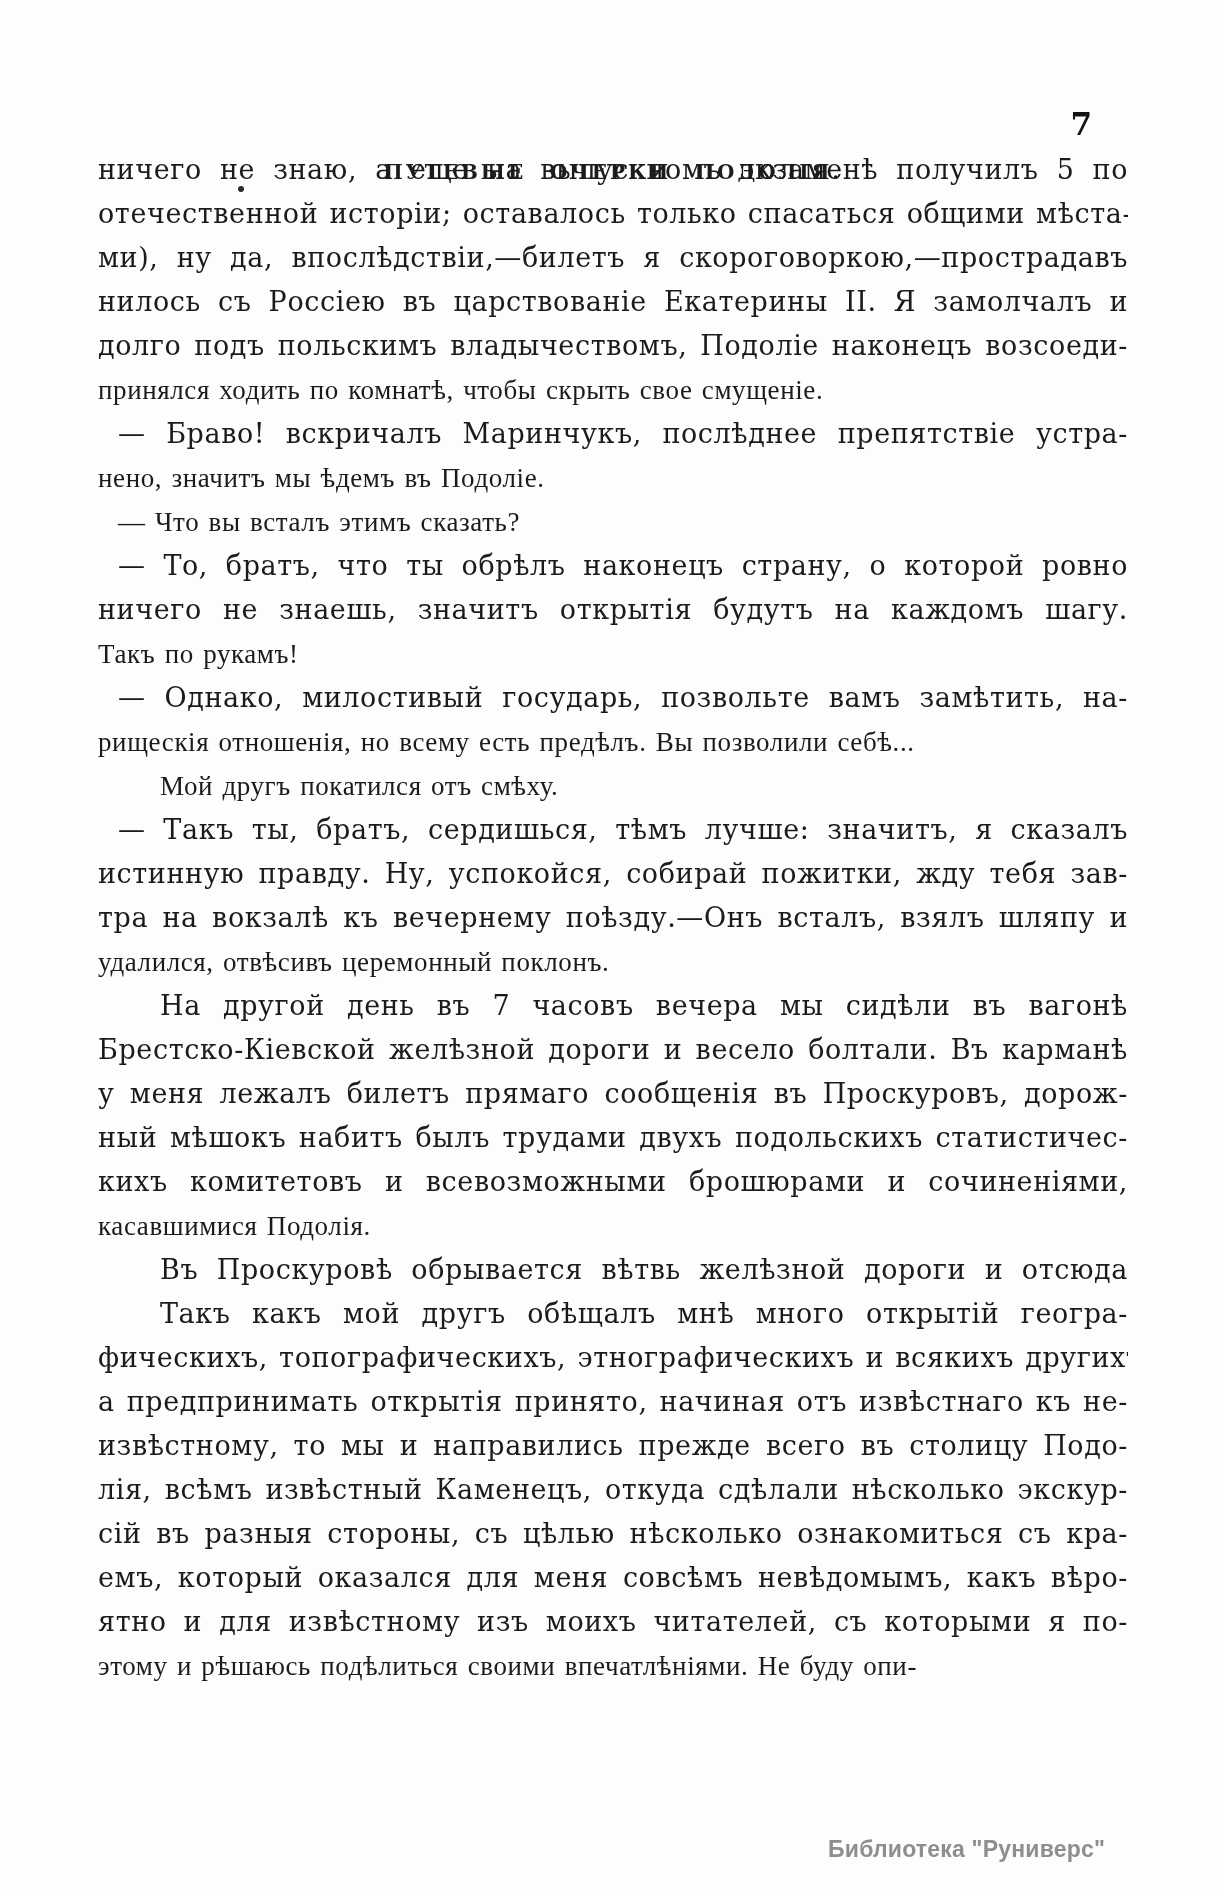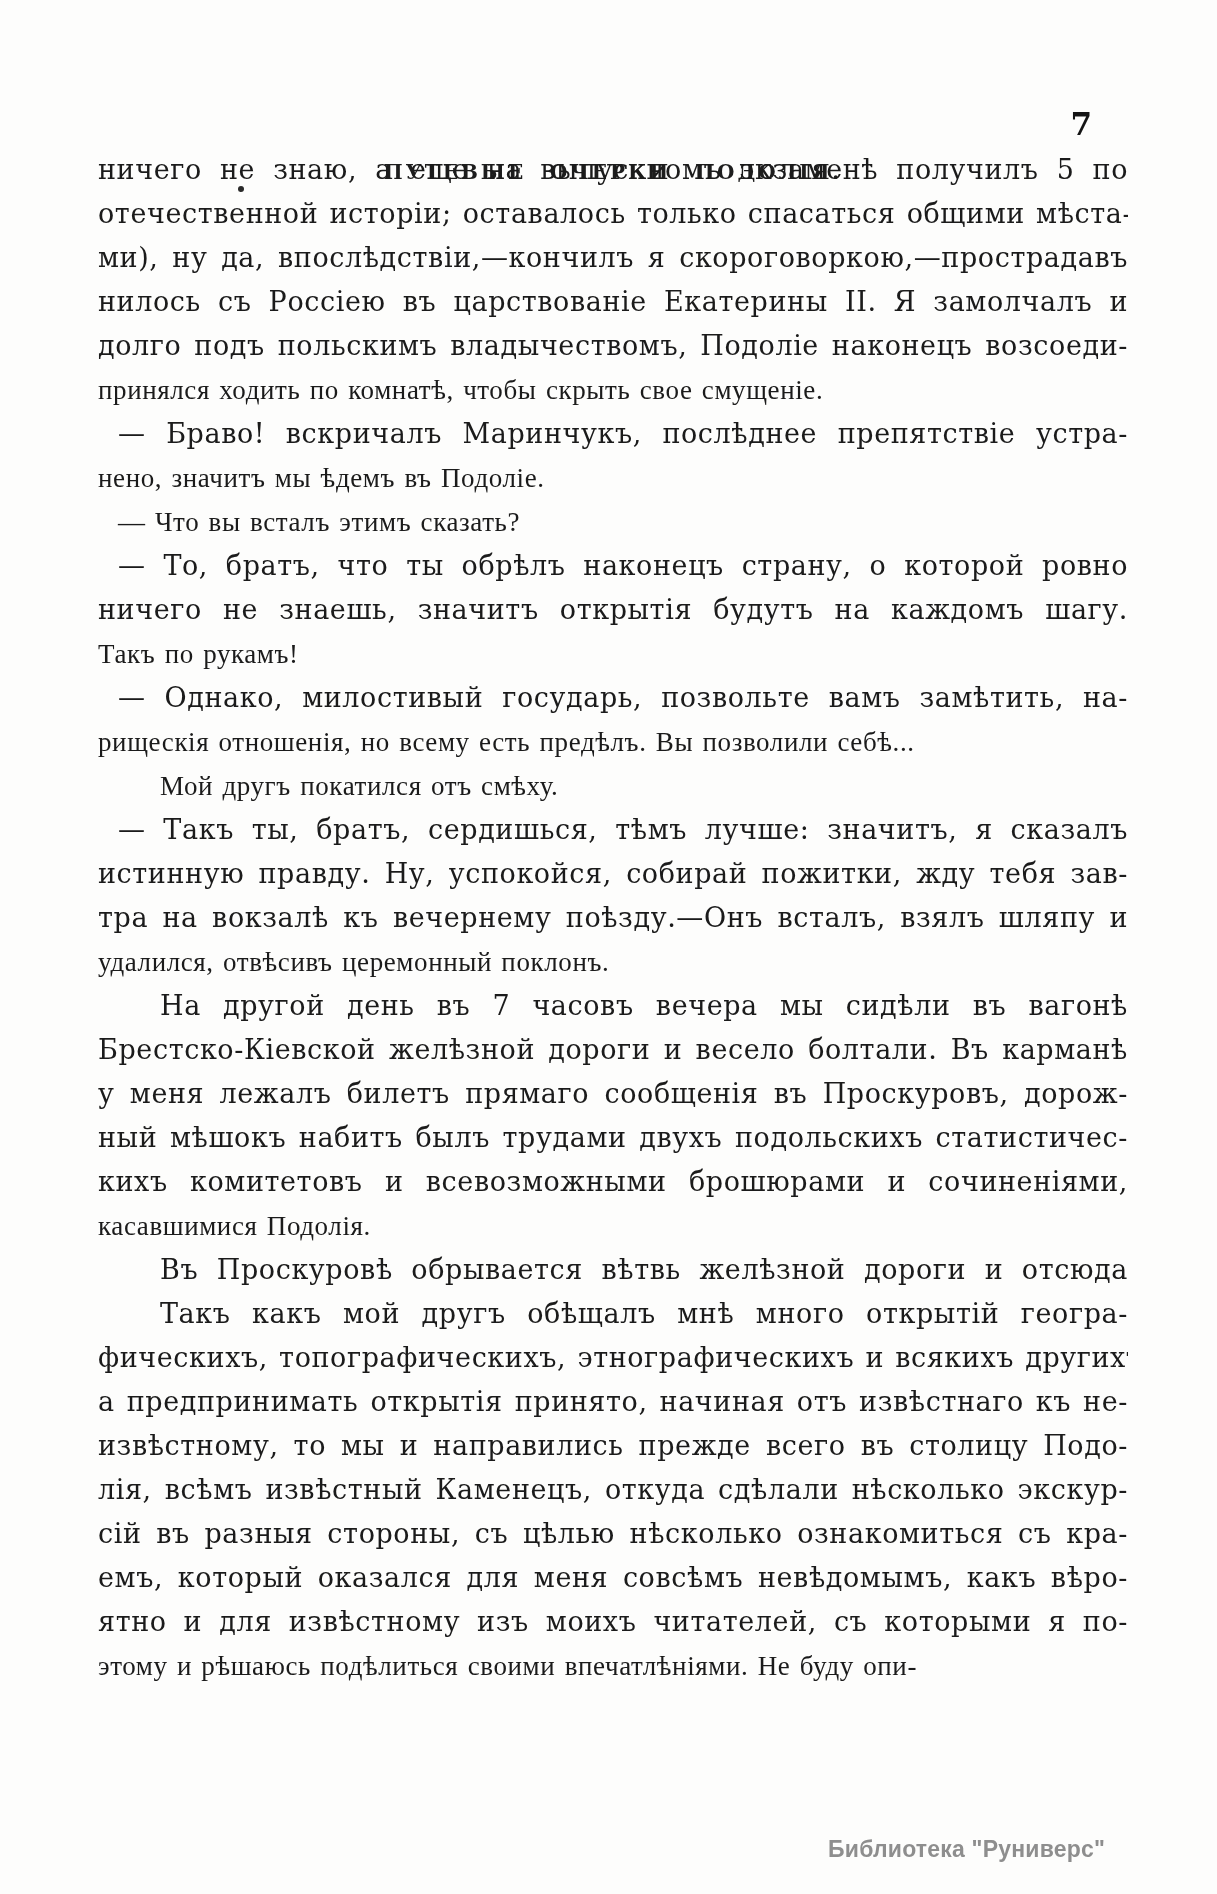--- a/index.html
+++ b/index.html
@@ -104,21 +104,21 @@
     <span class="running-title">ПУТЕВЫЕ ОЧЕРКИ ПОДОЛІЯ.</span>
     <span class="page-number">7</span>
   </div>
 
   <div class="ink-dot"></div>
 
   <div class="text-block">
       <div class="para continuation">
         <div class="line first">ничего не знаю, а еще на выпускномъ экзаменѣ получилъ 5 по</div>
         <div class="line">отечественной исторіи; оставалось только спасаться общими мѣста-</div>
-        <div class="line">ми), ну да, впослѣдствіи,—кончилъ я скороговоркою,—прострадавъ</div>
+        <div class="line">ми), ну да, впослѣдствіи,—билетъ я скороговоркою,—прострадавъ</div>
         <div class="line">нилось съ Россіею въ царствованіе Екатерины II.  Я замолчалъ и</div>
         <div class="line">долго подъ польскимъ владычествомъ, Подоліе наконецъ возсоеди-</div>
         <div class="line last">принялся ходить по комнатѣ, чтобы скрыть свое смущеніе.</div>
       </div>
       <div class="para dialogue">
         <div class="line first">— Браво! вскричалъ Маринчукъ, послѣднее препятствіе устра-</div>
         <div class="line last">нено, значитъ мы ѣдемъ въ Подоліе.</div>
       </div>
       <div class="para dialogue">
         <div class="line first last">— Что вы всталъ этимъ сказать?</div>

